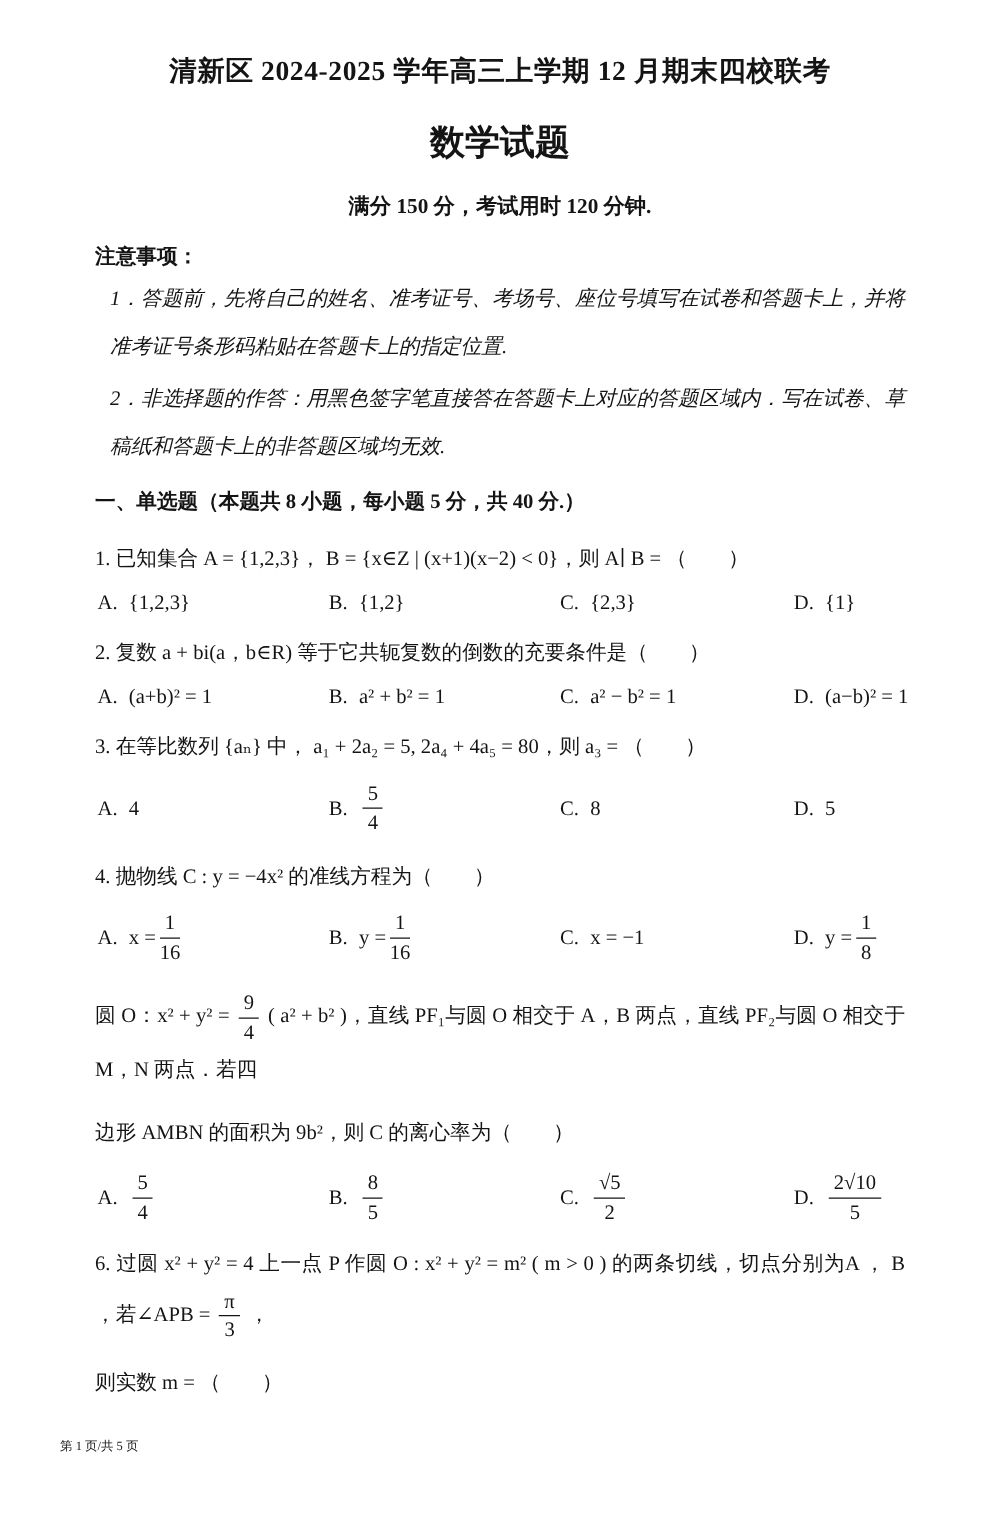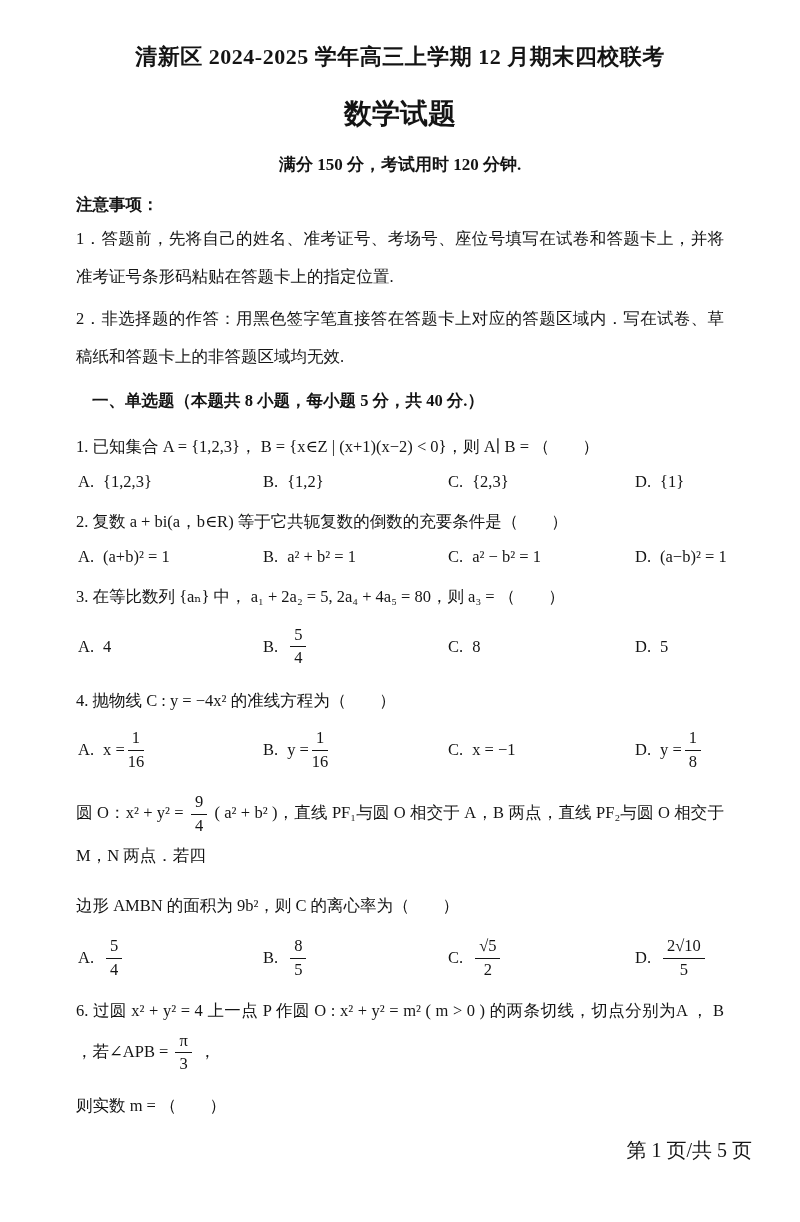--- a/index.html
+++ b/index.html
@@ -34,27 +34,28 @@
     font-size: 17px;
     font-weight: bold;
     text-align: center;
     margin: 20px 0 0 0;
   }
   .notes-heading {
     font-weight: bold;
     margin: 18px 0 0 0;
   }
   .note {
-    margin: 4px 0 0 0;
+    margin: 4px 0 0 12px;
     line-height: 2.3;
     text-align: justify;
+    font-style: italic;
   }
   .section-heading {
     font-weight: bold;
-    margin: 8px 0 0 16px;
+    margin: 8px 0 0 0;
     line-height: 2.0;
   }
   .stem {
     margin: 14px 0 0 0;
     line-height: 1.9;
   }
   .mathline {
     margin: 12px 0 0 0;
     line-height: 2.1;
     text-align: justify;
@@ -84,22 +85,22 @@
     display: block;
     padding: 0 4px 1px 4px;
     border-bottom: 1.4px solid #141414;
   }
   .frac .den { display: block; padding-top: 1px; }
   .footer {
     position: absolute;
     left: 0;
     right: 0;
     bottom: 58px;
-    text-align: right;
-    font-size: 20px;
+    text-align: left;
+    font-size: 10px;
   }
   .q5-block .mathline { margin-top: 16px; }
 </style>
 </head>
 <body>
 
 <div class="page">
 
   <div class="title">清新区 2024-2025 学年高三上学期 12 月期末四校联考</div>
   <div class="subtitle">数学试题</div>

